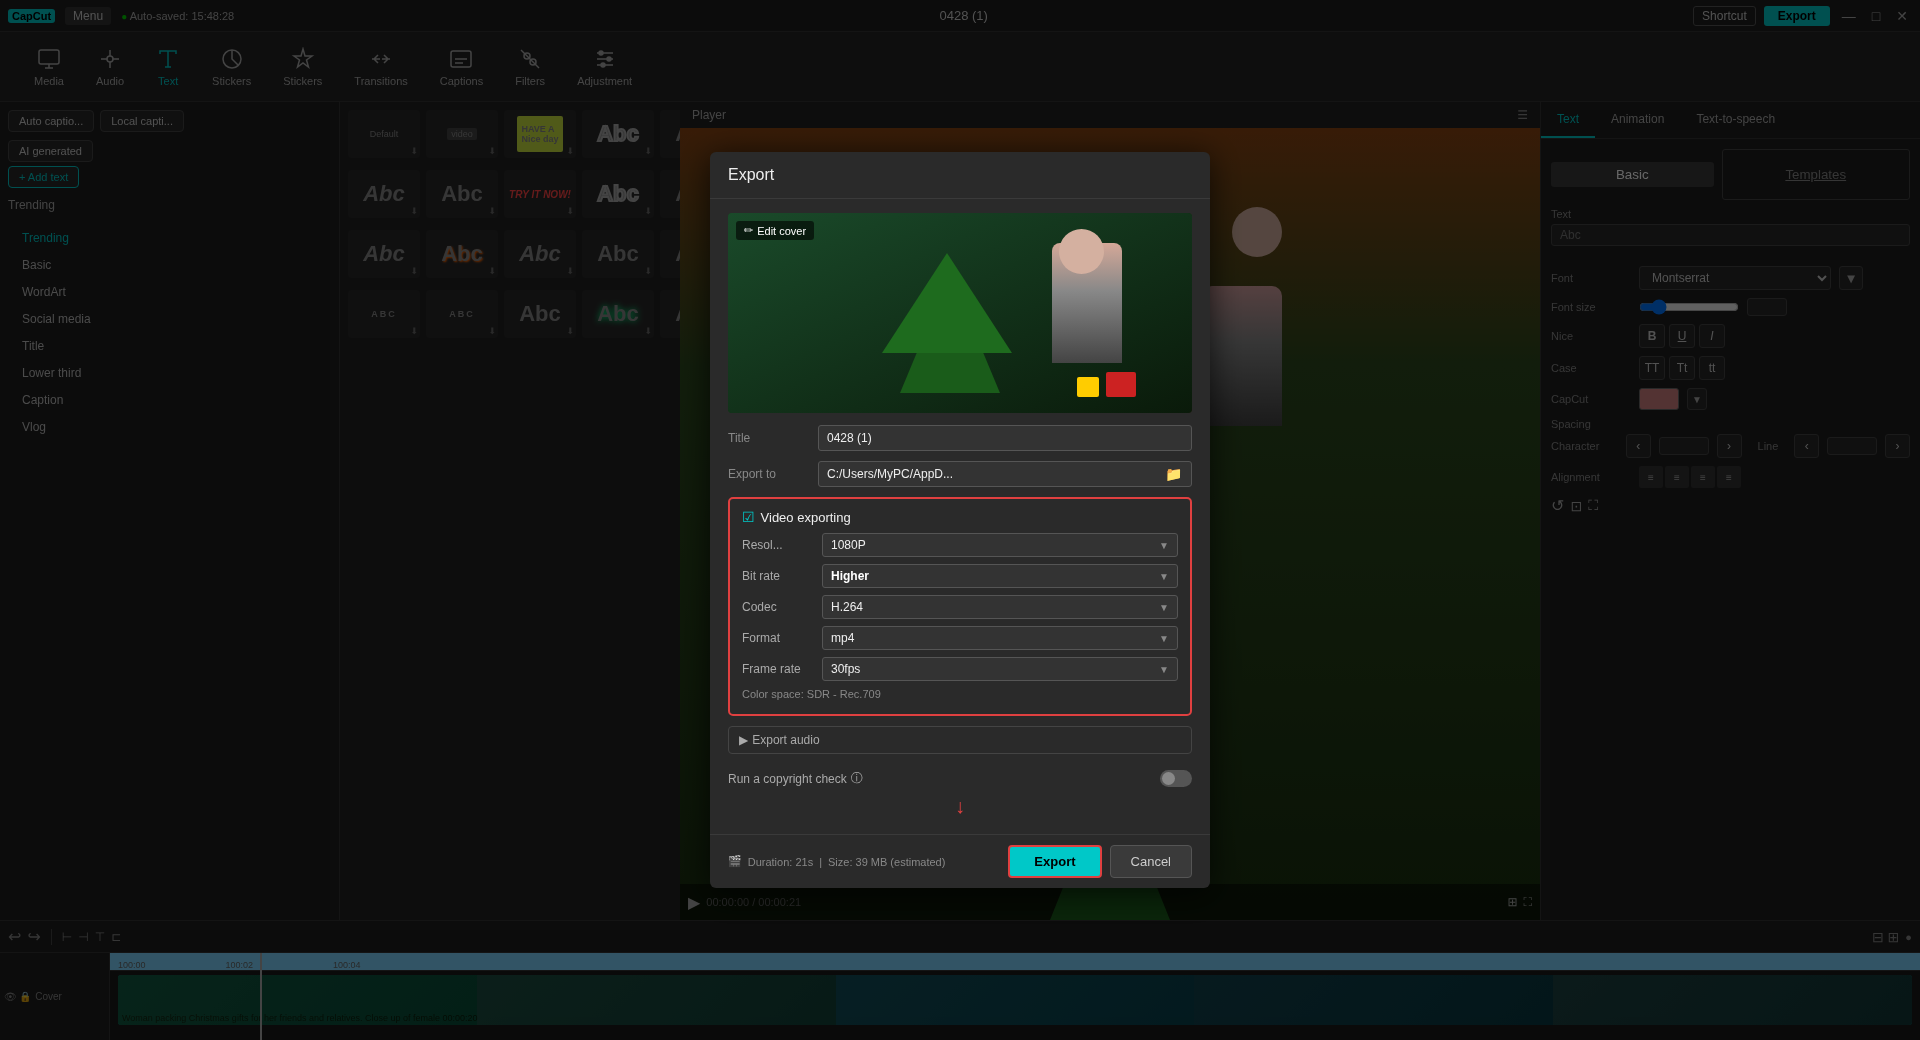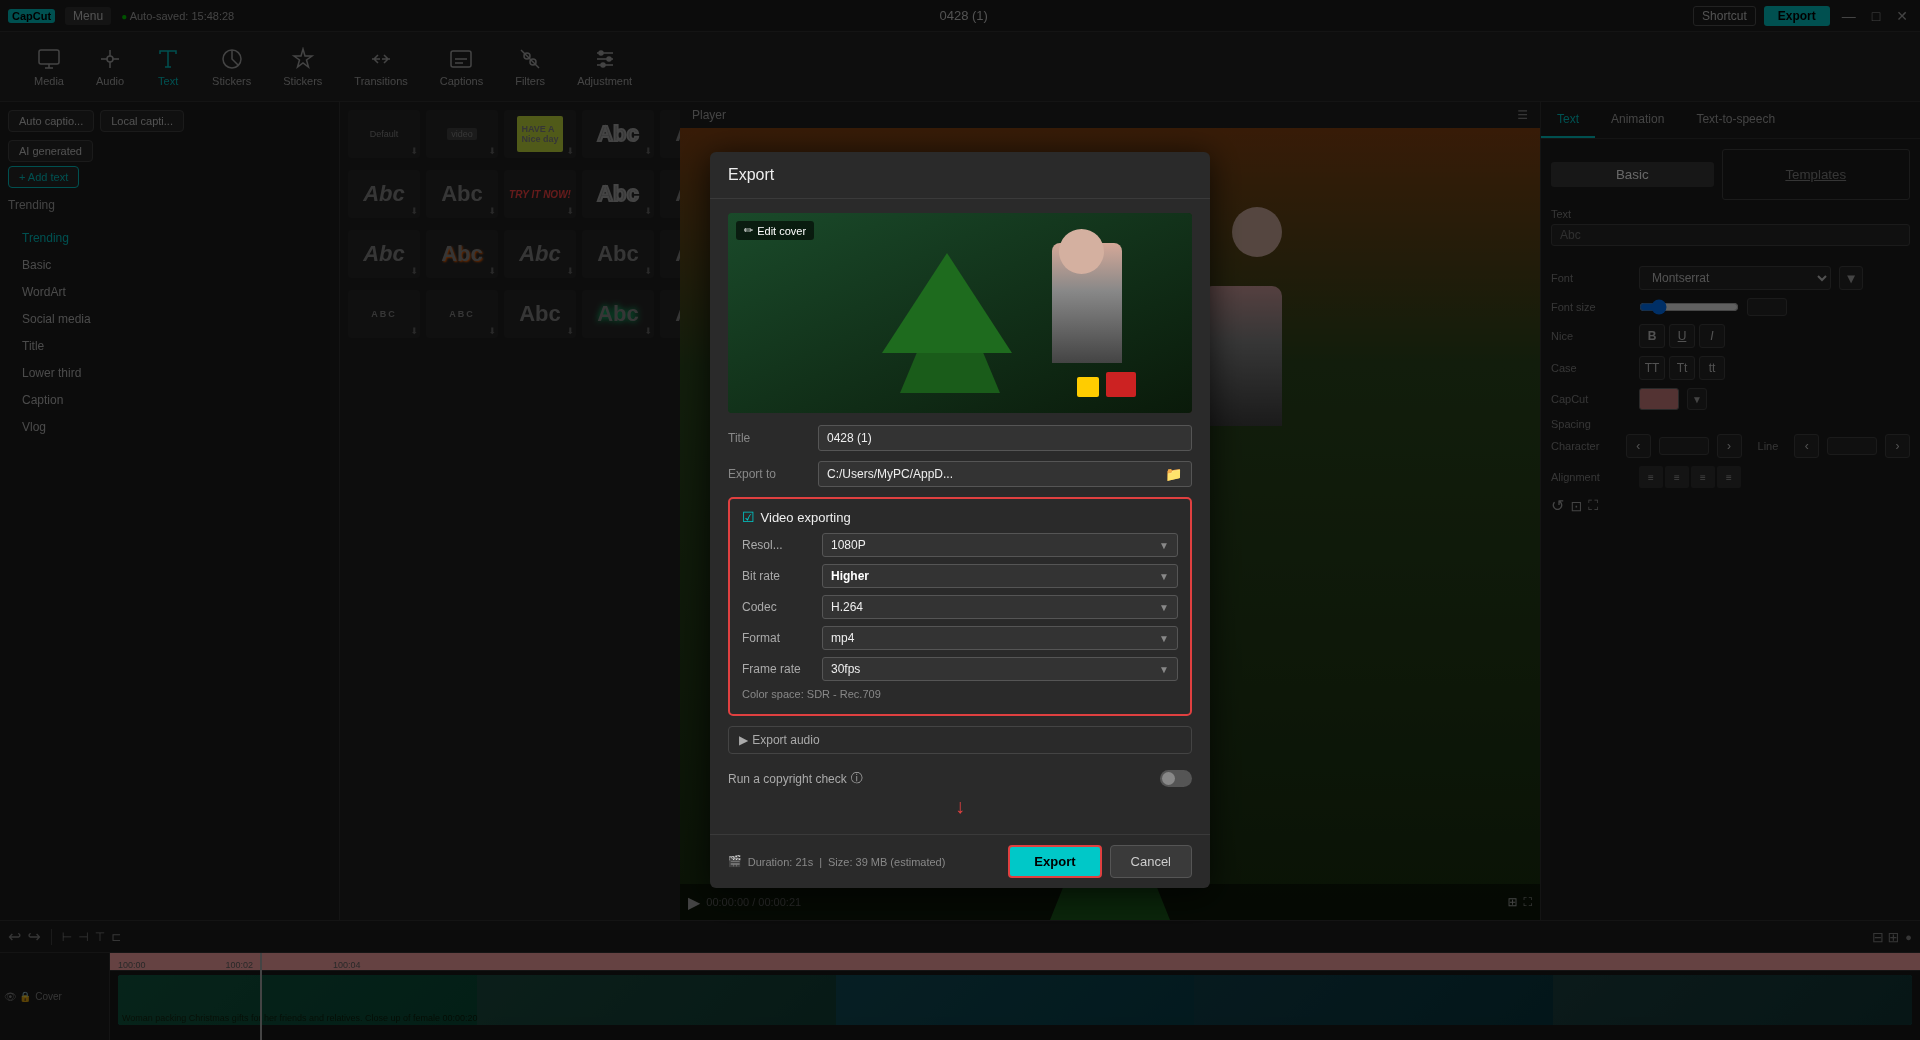--- a/index.html
+++ b/index.html
@@ -71,21 +71,21 @@
     .align-btns { display: flex; gap: 2px; }
     .align-btn { background: #333; border: none; color: #aaa; width: 24px; height: 22px; border-radius: 2px; cursor: pointer; font-size: 10px; }
 
     
     #timeline { height: 120px; background: #1a1a1a; border-top: 1px solid #333; display: flex; flex-direction: column; }
     #timeline-toolbar { display: flex; align-items: center; gap: 6px; padding: 4px 8px; background: #1e1e1e; border-bottom: 1px solid #333; height: 32px; }
     #timeline-body { flex: 1; position: relative; display: flex; }
     #timeline-left { width: 110px; background: #1e1e1e; border-right: 1px solid #333; display: flex; flex-direction: column; justify-content: space-around; padding: 4px 4px; }
     .tl-track-label { color: #888; font-size: 10px; display: flex; align-items: center; gap: 3px; }
     #timeline-right { flex: 1; position: relative; background: #1a1a1a; overflow: hidden; }
-    #timeline-ruler { height: 18px; background: #fca5a5; border-bottom: 1px solid #333; display: flex; align-items: flex-end; padding: 0 8px; }
+    #timeline-ruler { height: 18px; background: #7dd3fc; border-bottom: 1px solid #333; display: flex; align-items: flex-end; padding: 0 8px; }
     .ruler-mark { color: #666; font-size: 9px; margin-right: 80px; }
     #video-track { height: 50px; background: #00a0a0; margin: 4px 8px; border-radius: 3px; position: relative; overflow: hidden; display: flex; align-items: center; }
     #video-track-label { color: #000; font-size: 9px; position: absolute; left: 4px; bottom: 2px; max-width: 400px; white-space: nowrap; overflow: hidden; text-overflow: ellipsis; }
     #playhead { position: absolute; top: 0; bottom: 0; width: 2px; background: #aaa; left: 150px; }
 
     
     #modal-overlay { position: fixed; top: 0; left: 0; right: 0; bottom: 0; background: rgba(0,0,0,0.6); z-index: 100; display: flex; align-items: center; justify-content: center; }
     #export-modal { background: #2a2a2a; border-radius: 6px; width: 500px; max-height: 80vh; overflow-y: auto; padding: 0; box-shadow: 0 4px 32px rgba(0,0,0,0.7); }
     #modal-header { padding: 14px 18px; border-bottom: 1px solid #3a3a3a; font-size: 16px; color: #eee; }
     #modal-body { padding: 14px 18px; }

